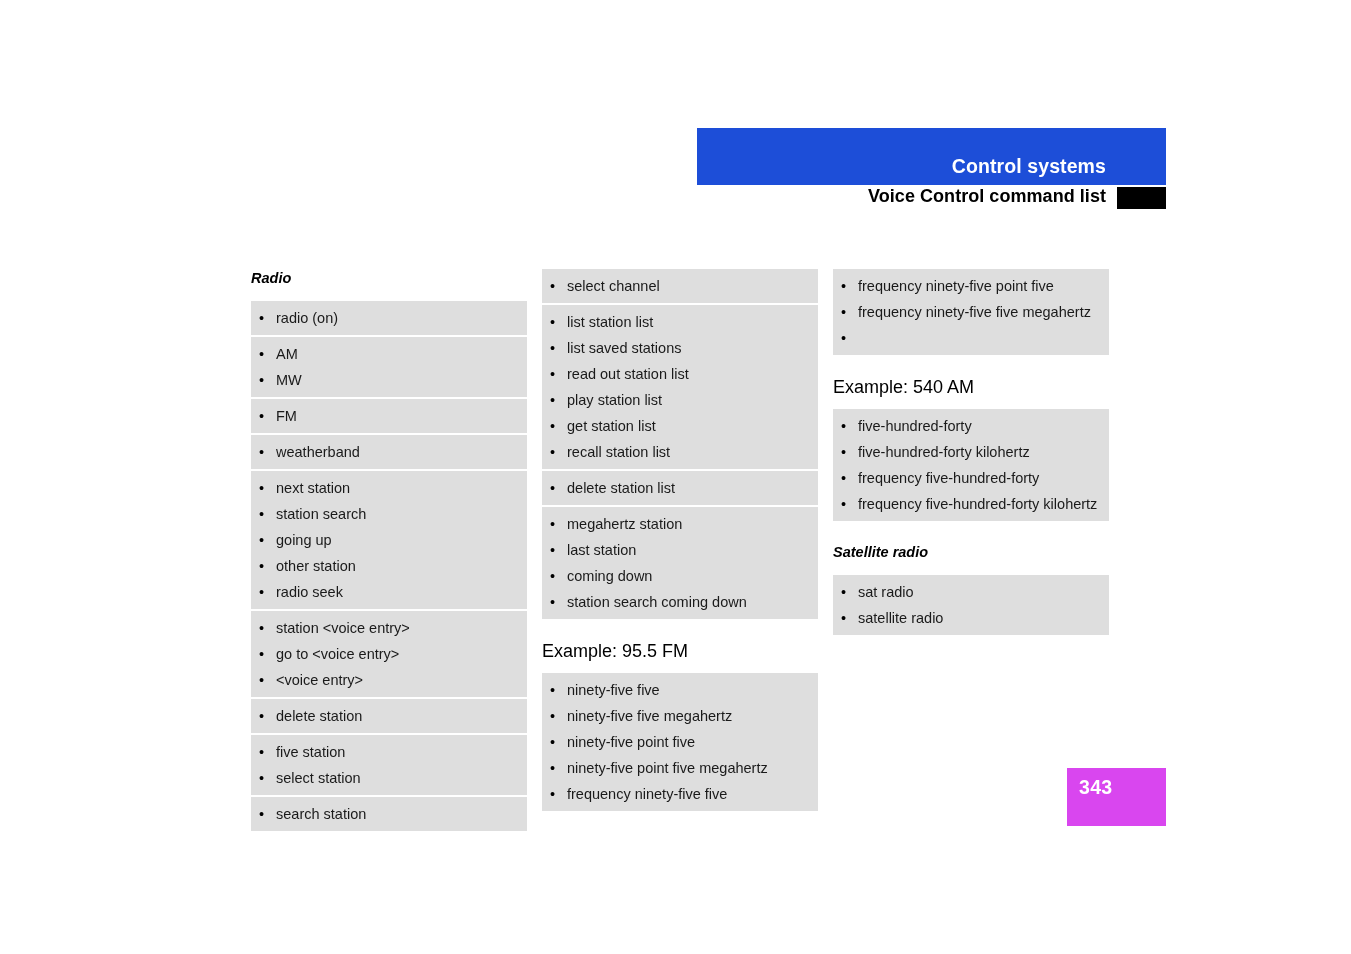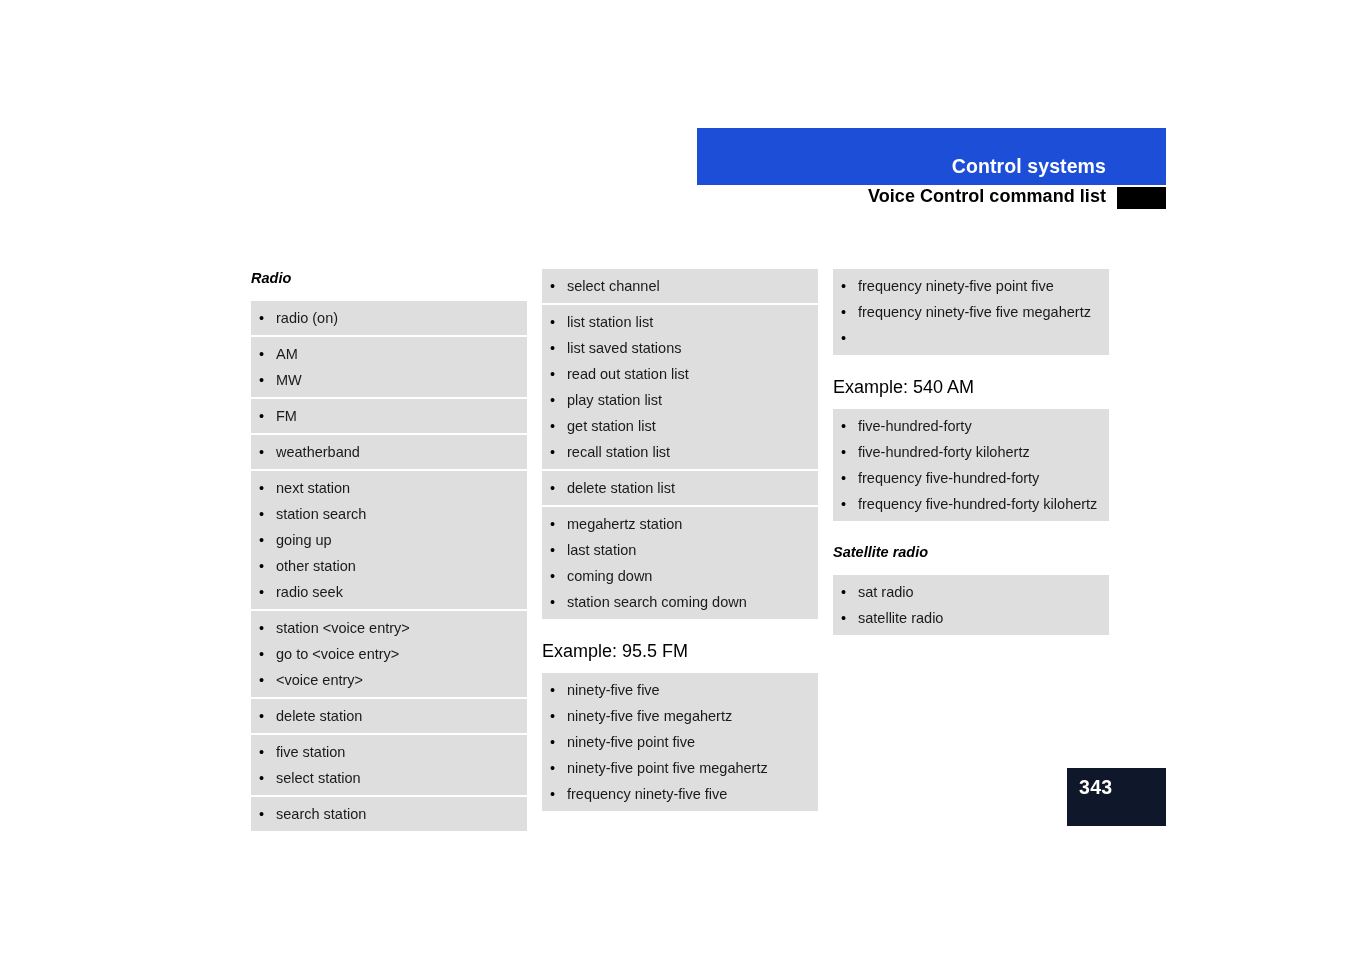--- a/index.html
+++ b/index.html
@@ -137,21 +137,21 @@
     word-wrap: break-word;
   }
 
   
   #page-number-box {
     position: absolute;
     left: 1067px;
     top: 768px;
     width: 99px;
     height: 58px;
-    background: #0f172a;
+    background: #d946ef;
   }
   #page-number-text {
     position: absolute;
     left: 12px;
     top: 8px;
     color: #ffffff;
     font-size: 19.5px;
     font-weight: bold;
     letter-spacing: 0.3px;
   }

